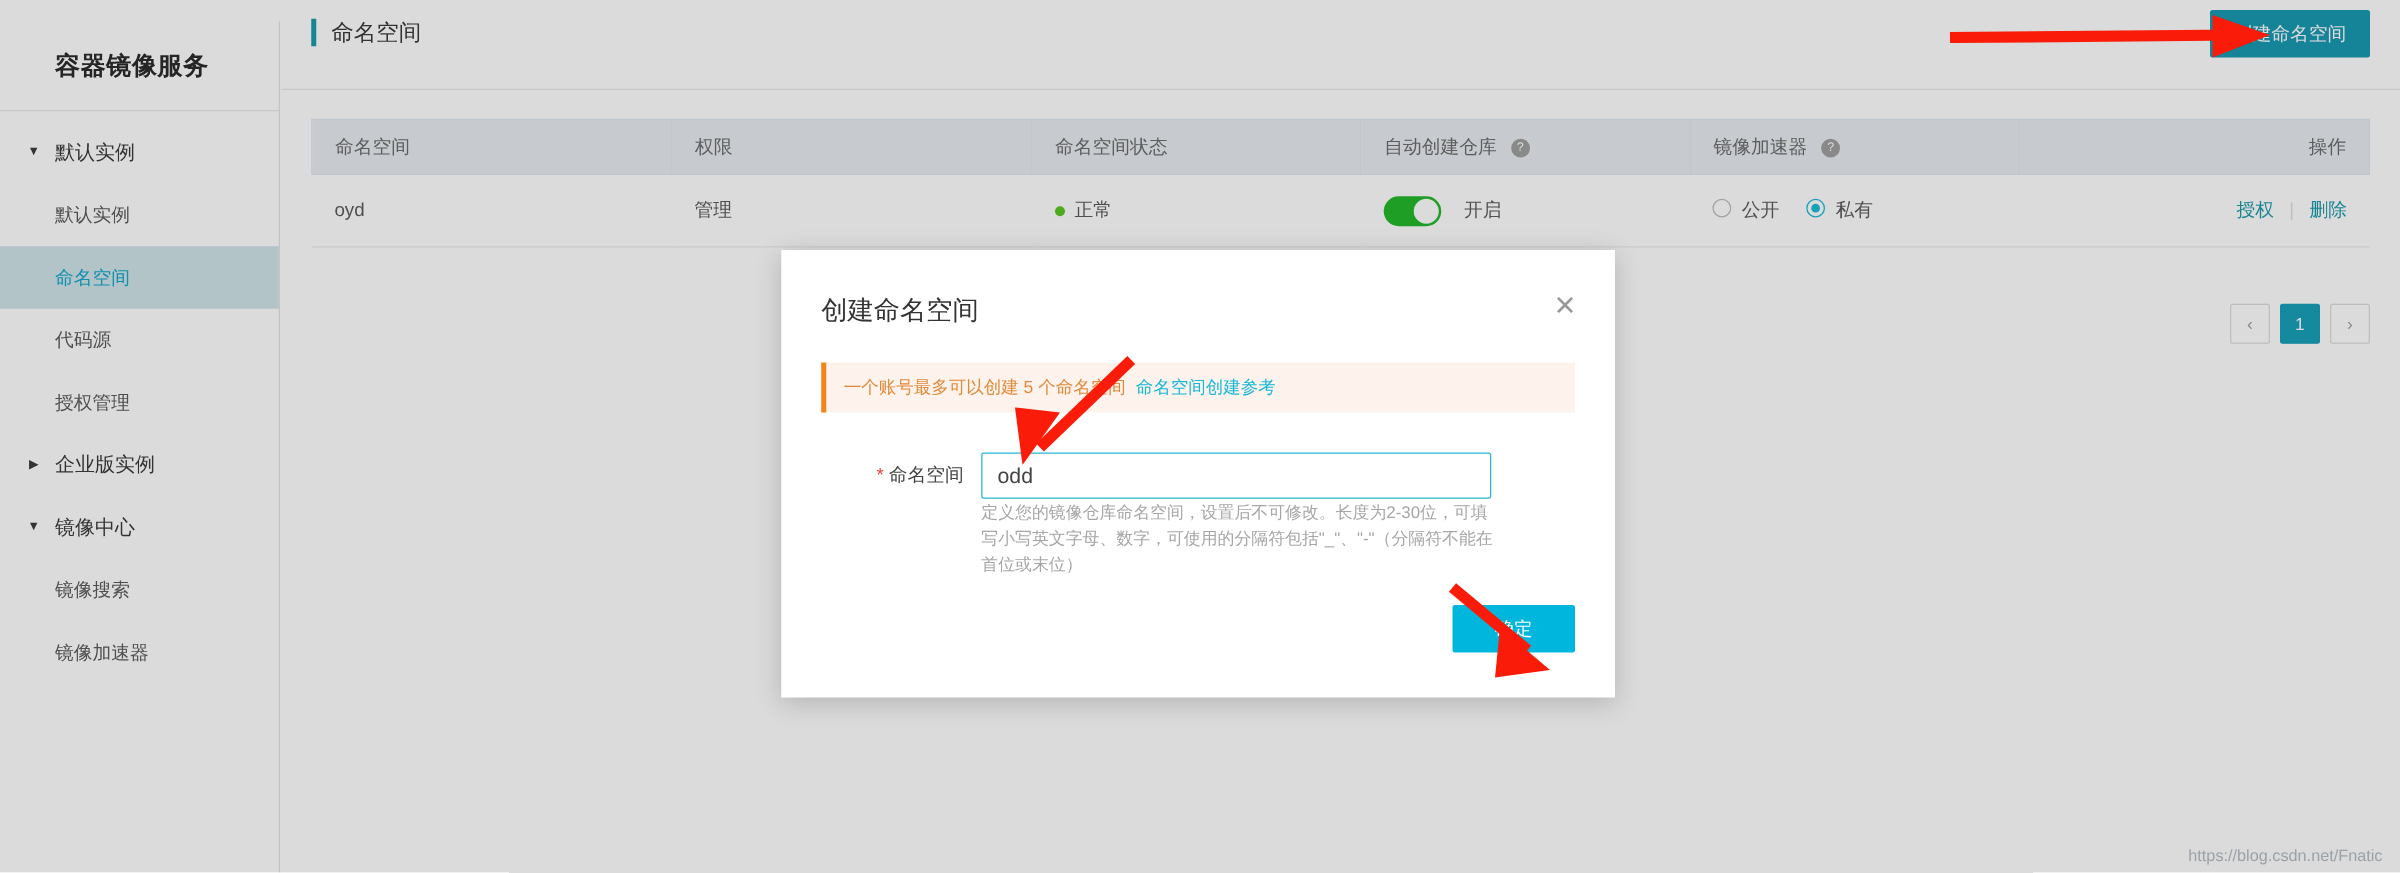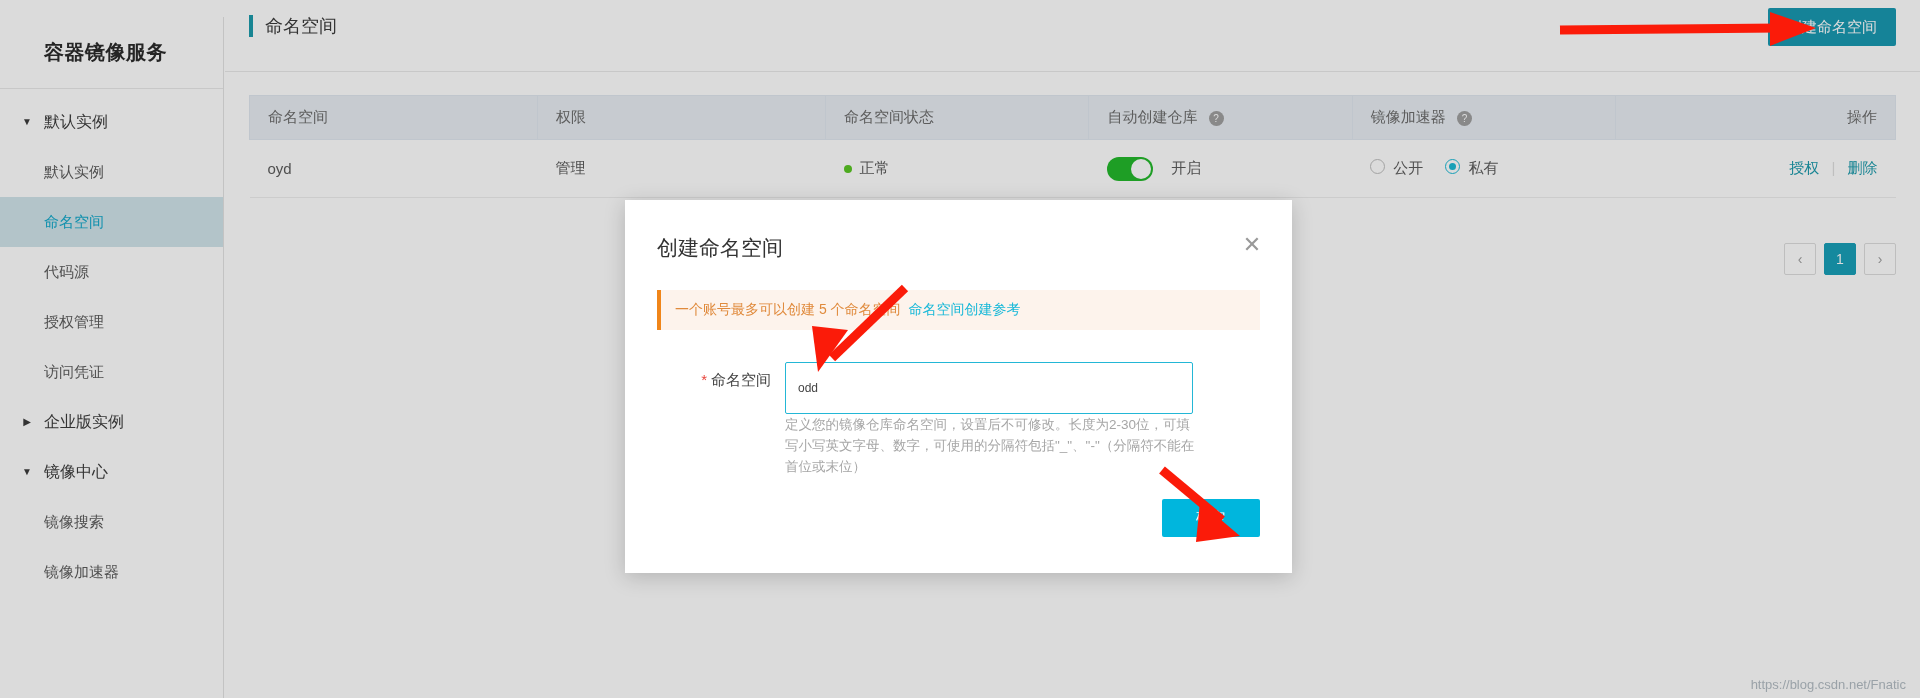--- a/index.html
+++ b/index.html
@@ -262,25 +262,25 @@
     text-align: right;
     font-size: 15px;
     color: #444;
     padding-top: 9px;
     padding-right: 14px;
     flex: none;
   }
   .req { color: #e8453c; margin-right: 4px; }
   .form-field { flex: 1; }
   .text-input {
-    width: 408px; height: 52px;
+    width: 408px; height: 37px;
     border: 1px solid #23b7d6;
     border-radius: 2px;
     padding: 0 12px;
-    font-size: 12px;
+    font-size: 17px;
     color: #444;
     outline: none;
     background: #fff;
     font-family: "Liberation Sans", sans-serif;
   }
   .field-help {
     margin-top: 0;
     width: 415px;
     font-size: 13.5px;
     line-height: 21px;
@@ -333,23 +333,20 @@
         <span>默认实例</span>
       </div>
       <div class="nav-item active">
         <span>命名空间</span>
       </div>
       <div class="nav-item">
         <span>代码源</span>
       </div>
       <div class="nav-item">
         <span>授权管理</span>
-      </div>
-      <div class="nav-item">
-        <span>访问凭证</span>
       </div>
 
       <div class="nav-group">
         <span class="caret">▶</span>
         <span>企业版实例</span>
       </div>
 
       <div class="nav-group">
         <span class="caret">▼</span>
         <span>镜像中心</span>

